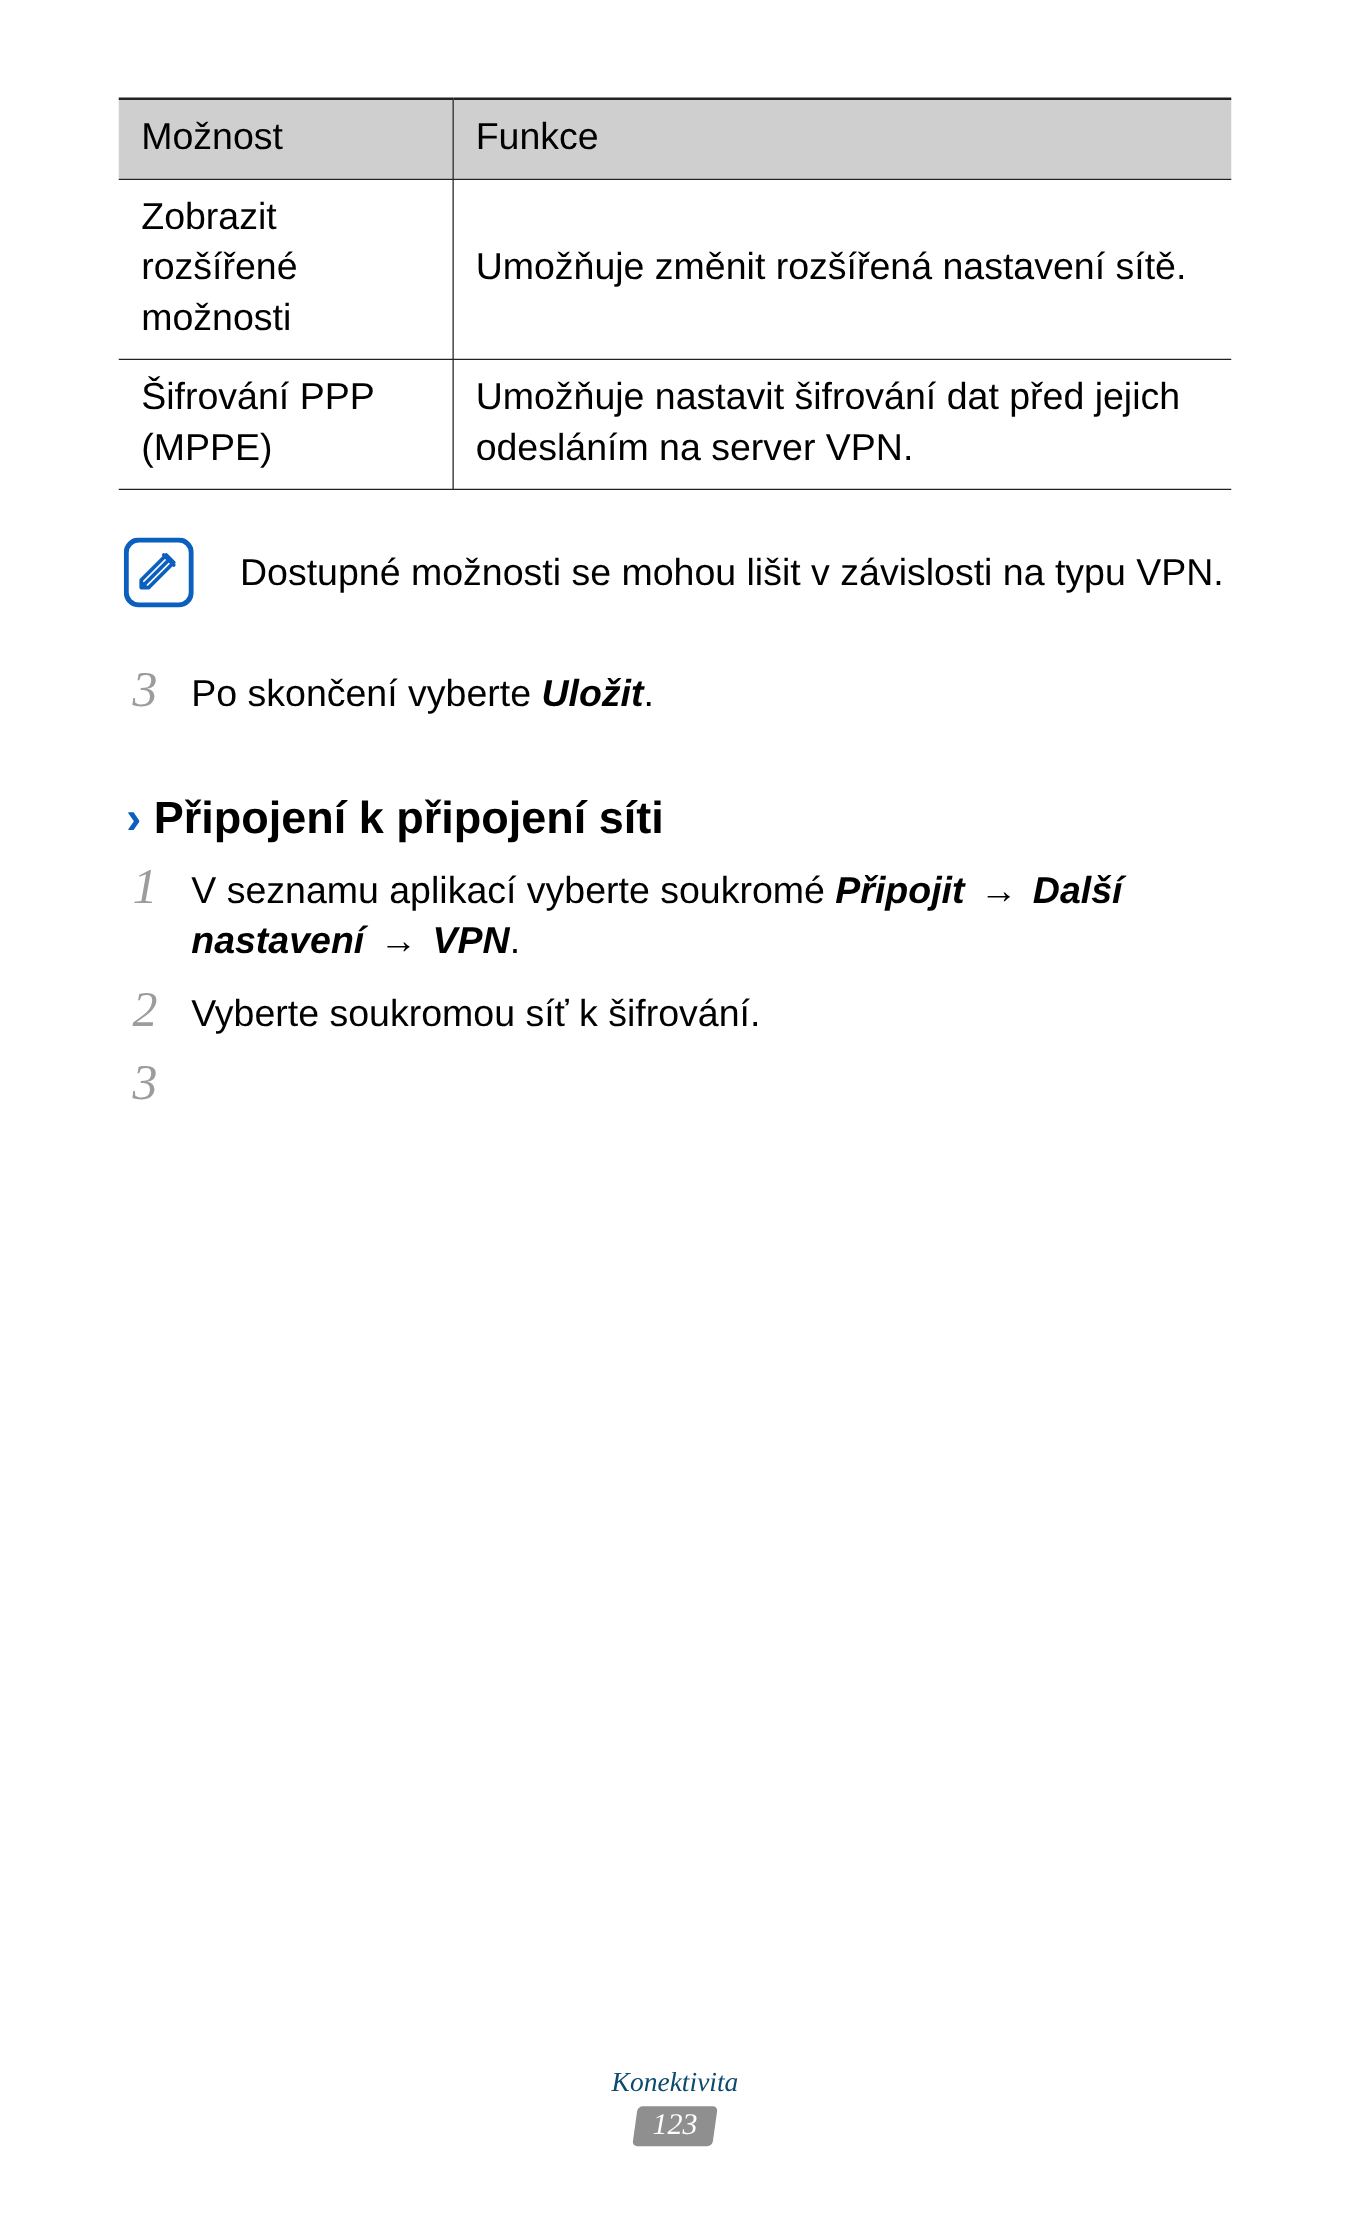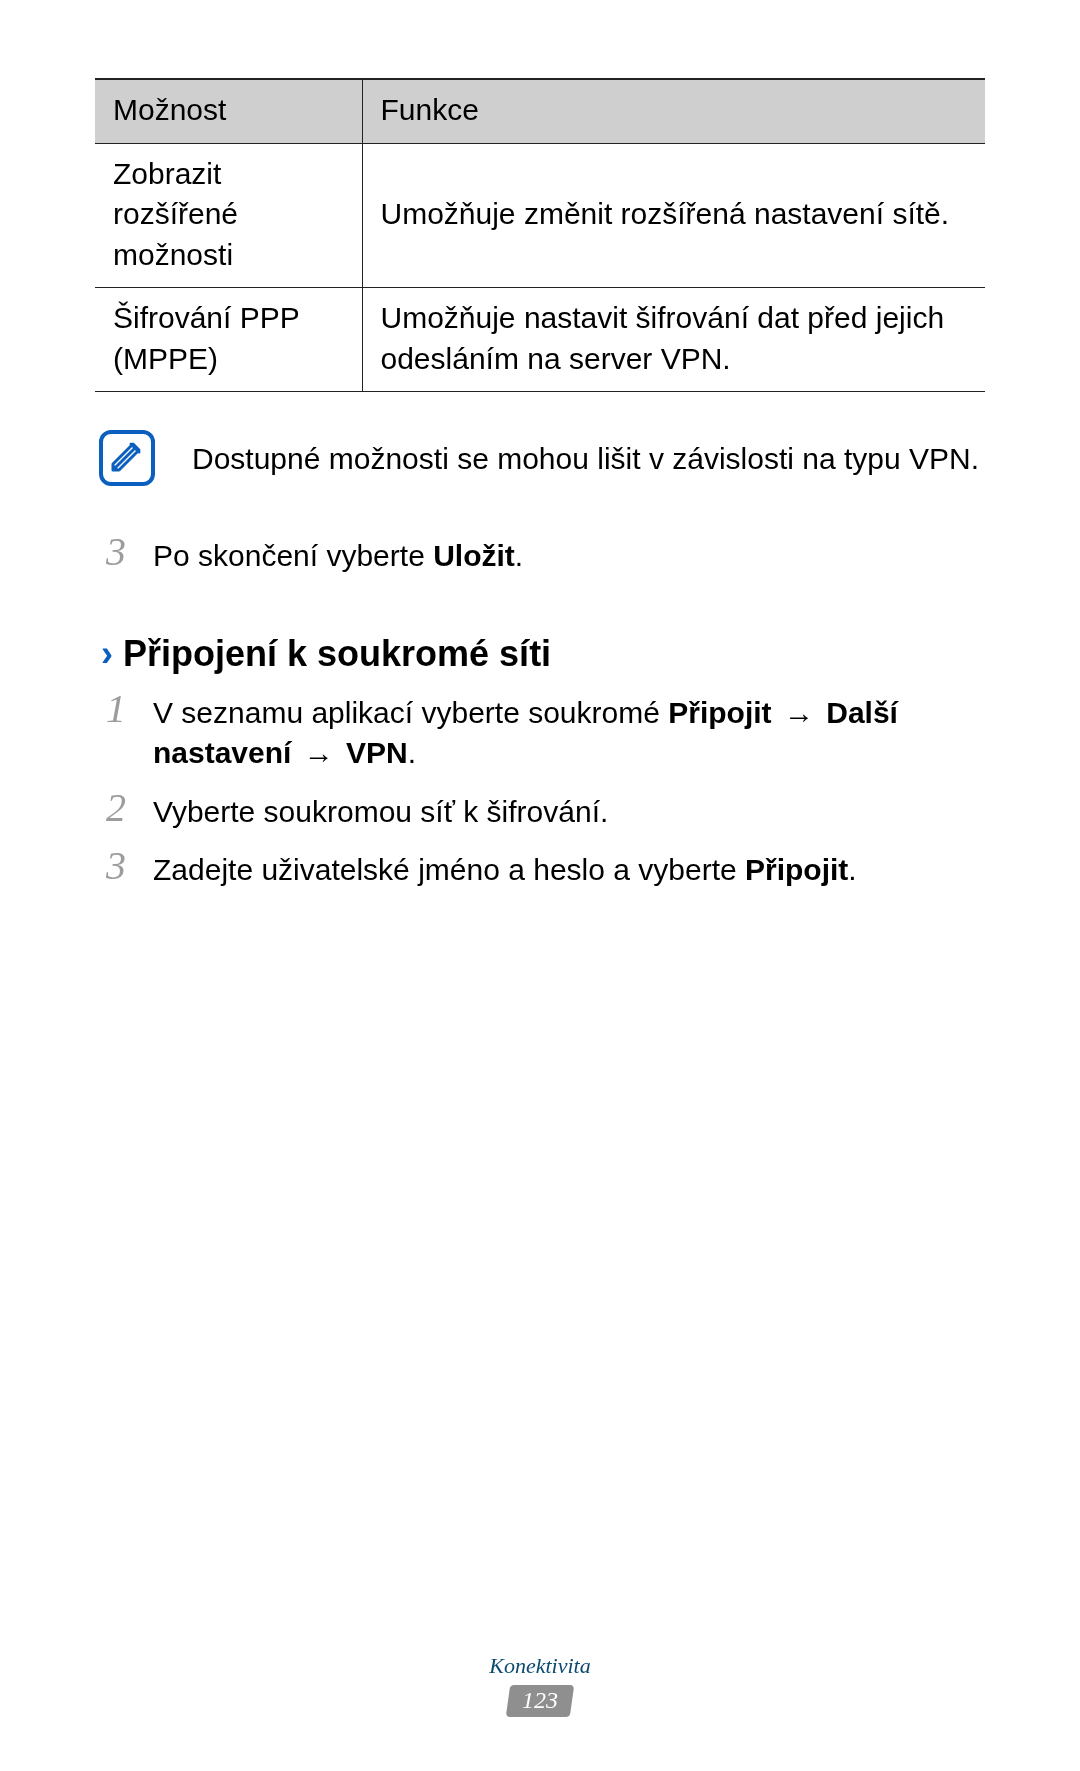--- a/index.html
+++ b/index.html
@@ -17,21 +17,21 @@
   table.options tr td:last-child { border-right: none; }
 
   .note-row { display: flex; align-items: center; gap: 37px; margin-top: 38px; padding-left: 4px; }
   .note-icon { width: 56px; height: 56px; flex: 0 0 56px; }
   .note-text { font-size: 30px; line-height: 1.3; }
 
   .numstep { display: flex; gap: 22px; margin-top: 46px; padding-left: 6px; }
   .numstep + .numstep { margin-top: 14px; }
   .numstep .num { font-family: Georgia, "Times New Roman", serif; font-style: italic; font-size: 40px; color: #9c9c9c; line-height: 1; width: 30px; flex: 0 0 30px; text-align: center; }
   .numstep .step-body { font-size: 30px; line-height: 1.35; padding-top: 4px; }
-  .bold { font-weight: 700; }
+  .bold { font-weight: 700; font-style: italic; }
   .arrow { padding: 0 4px; }
 
   .section-head { display: flex; align-items: center; gap: 10px; margin-top: 56px; padding-left: 6px; }
   .chevron { color: #0b5fbf; font-size: 36px; font-weight: 900; line-height: 1; }
   .section-title { font-size: 36px; font-weight: 700; }
 
   .steps-block { margin-top: 10px; }
   .steps-block .numstep { margin-top: 14px; }
 
   .footer { position: absolute; bottom: 54px; left: 0; width: 100%; text-align: center; }
@@ -72,42 +72,39 @@
 
   <div class="numstep">
     <div class="num">3</div>
     <div class="step-body">
       <span>Po skončení vyberte </span><span class="bold">Uložit</span><span>.</span>
     </div>
   </div>
 
   <div class="section-head">
     <span class="chevron">›</span>
-    <span class="section-title">Připojení k soukromé síti</span>
+    <span class="section-title">Připojení k připojení síti</span>
   </div>
 
   <div class="steps-block">
 
     <div class="numstep">
       <div class="num">1</div>
       <div class="step-body">
         <span>V seznamu aplikací vyberte soukromé </span><span class="bold">Připojit</span><span class="arrow"> → </span><span class="bold">Další nastavení</span><span class="arrow"> → </span><span class="bold">VPN</span><span>.</span>
       </div>
     </div>
 
     <div class="numstep">
       <div class="num">2</div>
       <div class="step-body">Vyberte soukromou síť k šifrování.</div>
     </div>
 
     <div class="numstep">
       <div class="num">3</div>
-      <div class="step-body">
-        <span>Zadejte uživatelské jméno a heslo a vyberte </span><span class="bold">Připojit</span><span>.</span>
-      </div>
     </div>
 
   </div>
 
   <div class="footer">
     <div class="footer-chapter">Konektivita</div>
     <div class="page-badge"><span>123</span></div>
   </div>
 
 </div>

